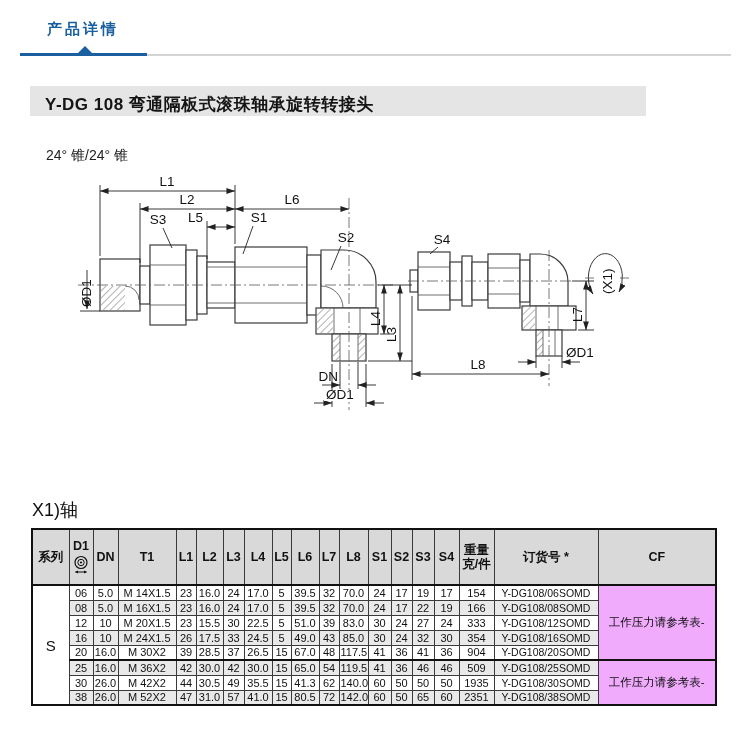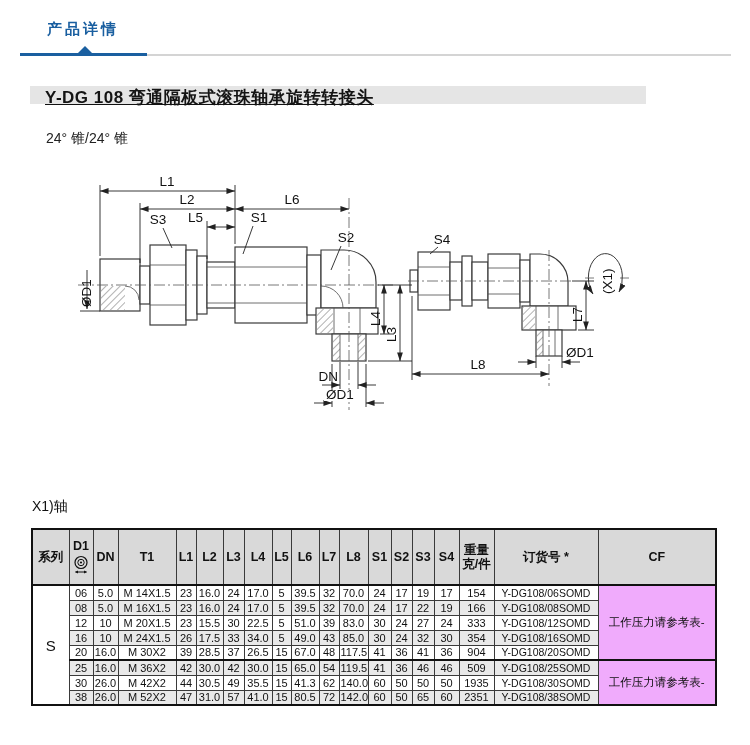--- a/index.html
+++ b/index.html
@@ -17,28 +17,28 @@
   }
   .tab-line-blue { position:absolute; left:20px; top:53px; width:127px; height:3px; background:#1a5fa0; }
   .tab-line-gray { position:absolute; left:147px; top:54px; width:584px; height:2px; background:#d4d4d4; }
   .tab-triangle {
     position:absolute; left:77px; top:46px; width:0; height:0;
     border-left:8px solid transparent; border-right:8px solid transparent;
     border-bottom:8px solid #1a5fa0;
   }
   
   .title-bar {
-    position:absolute; left:30px; top:86px; width:616px; height:18px;
-    background:#e5e5e5; display:flex; align-items:flex-start; padding-left:15px;text-decoration:underline;
+    position:absolute; left:30px; top:86px; width:616px; height:30px;
+    background:#e5e5e5; display:flex; align-items:flex-end; padding-left:15px;
   }
   .title-bar h1 { font-size:17px; font-weight:bold; color:#141414; letter-spacing:.5px; }
-  .subtitle { position:absolute; left:46px; top:130px; font-size:14px; color:#222; }
+  .subtitle { position:absolute; left:46px; top:147px; font-size:14px; color:#222; }
   
   .drawing { position:absolute; left:0; top:158px; }
-  .axis-note { position:absolute; left:32px; top:498px; font-size:14px; color:#111; }
+  .axis-note { position:absolute; left:32px; top:498px; font-size:18px; color:#111; }
   svg text.dim { font-family:"Liberation Sans",sans-serif; font-size:13.5px; fill:#111; }
   
   .spec-table {
     position:absolute; left:31px; top:528px; width:685px;
     border-collapse:collapse; table-layout:fixed;
     font-size:11px; color:#111; border:2px solid #111;
   }
   .spec-table th, .spec-table td {
     border:1px solid #3a3a3a; text-align:center; vertical-align:middle;
     padding:0 1px; overflow:hidden; white-space:nowrap;
@@ -334,21 +334,21 @@
         <td class="c">333</td>
         <td class="c order-cell">Y-DG108/12SOMD</td>
       </tr>
       <tr>
         <td class="c">16</td>
         <td class="c">10</td>
         <td class="c">M 24X1.5</td>
         <td class="c">26</td>
         <td class="c">17.5</td>
         <td class="c">33</td>
-        <td class="c">34.0</td>
+        <td class="c">24.5</td>
         <td class="c">5</td>
         <td class="c">49.0</td>
         <td class="c">43</td>
         <td class="c">85.0</td>
         <td class="c">30</td>
         <td class="c">24</td>
         <td class="c">32</td>
         <td class="c">30</td>
         <td class="c">354</td>
         <td class="c order-cell">Y-DG108/16SOMD</td>

